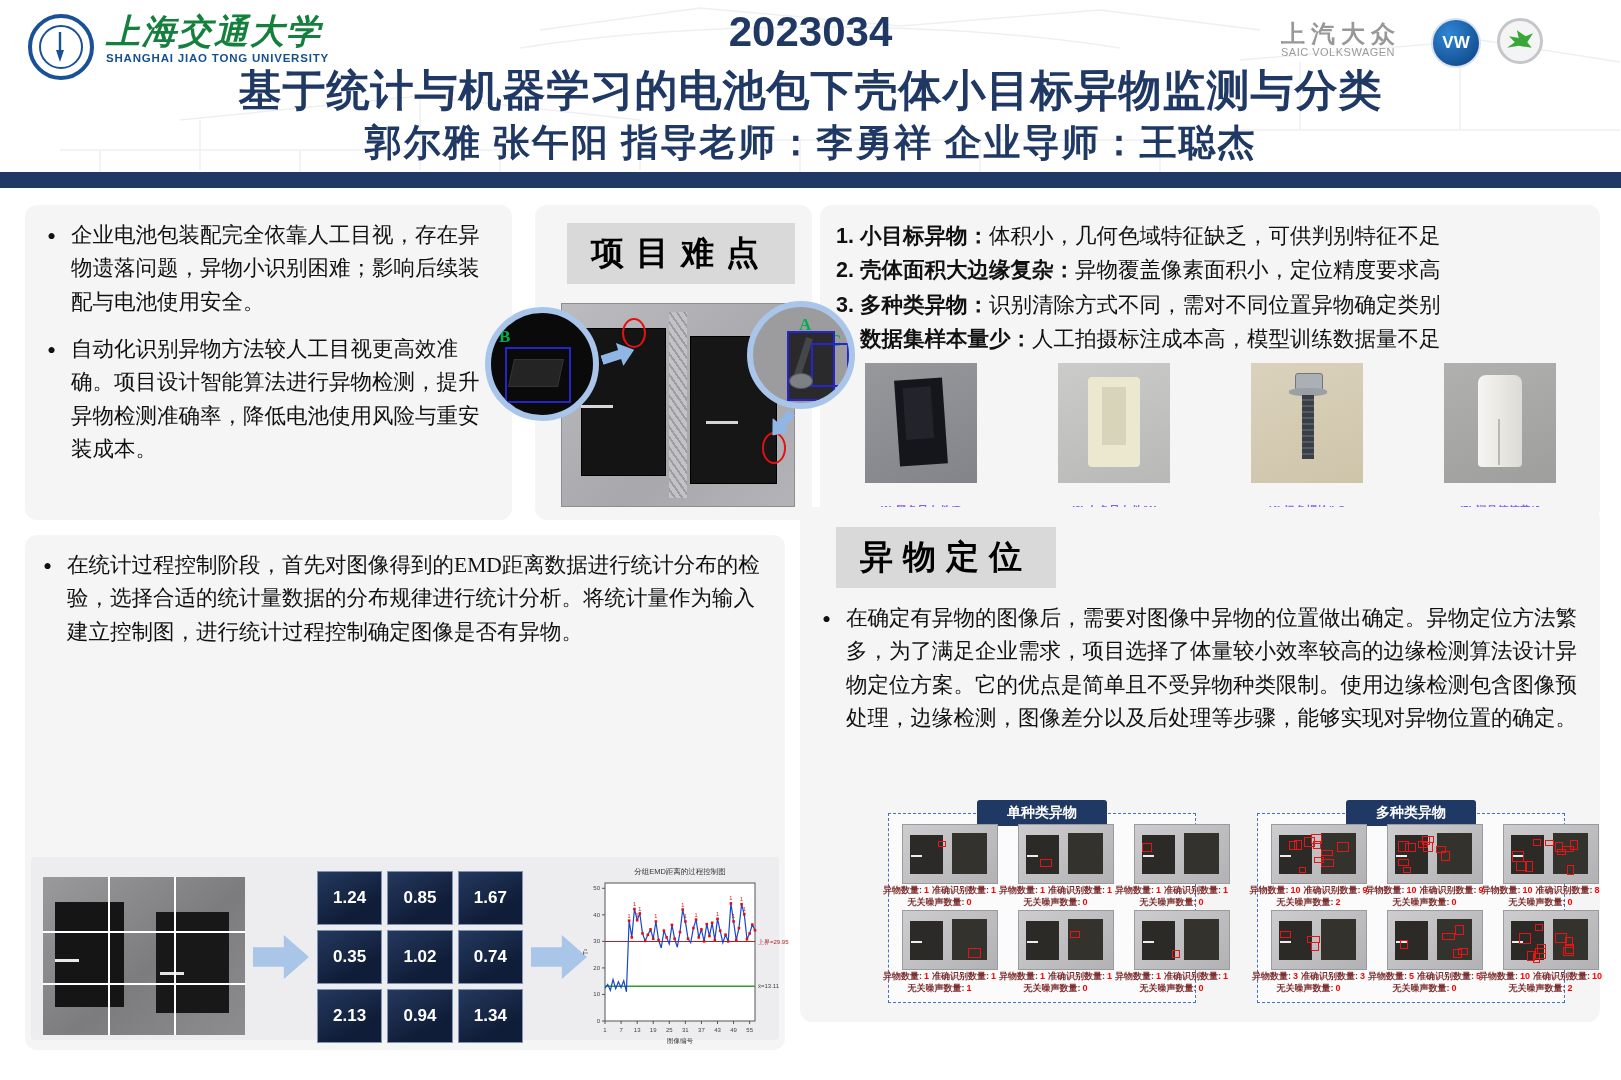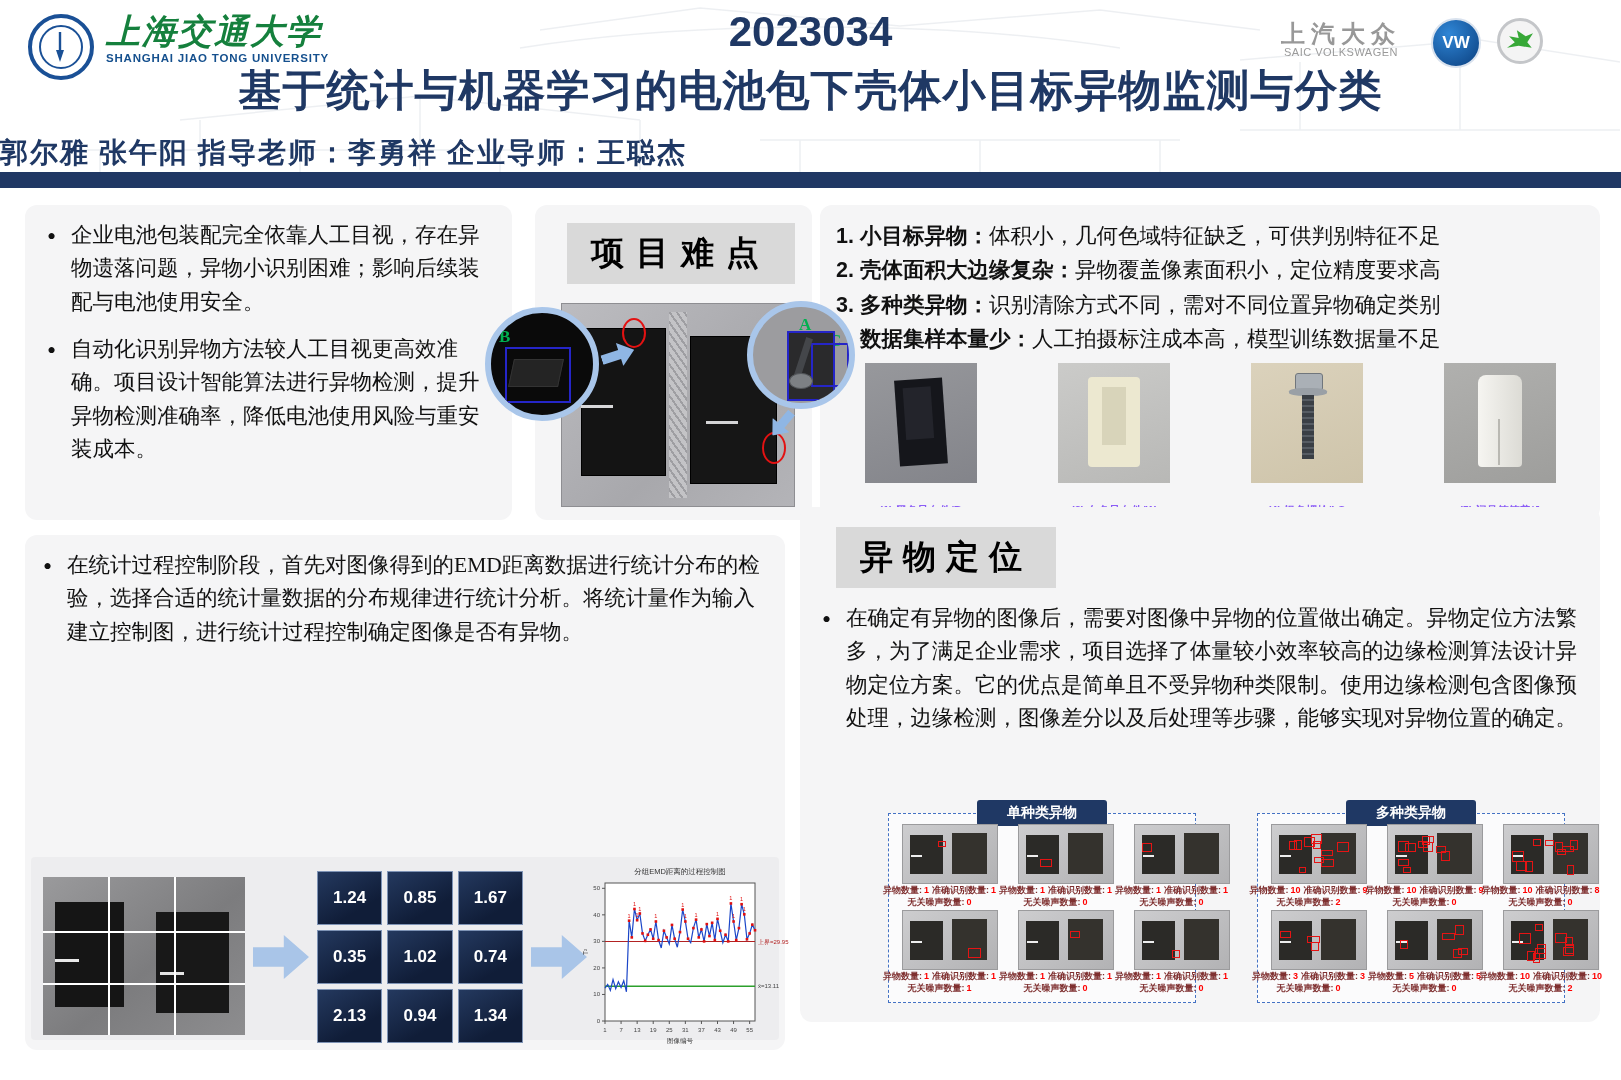--- a/index.html
+++ b/index.html
@@ -11,22 +11,22 @@
   .arch{position:absolute;left:0;top:0;width:1621px;height:172px;opacity:.55;pointer-events:none;}
   .sjtu{position:absolute;left:28px;top:14px;display:flex;align-items:flex-start;}
   .sjtu-emblem{width:58px;height:58px;border-radius:50%;border:4px solid #1a5096;position:relative;background:#fff;flex:0 0 auto;}
   .sjtu-emblem::before{content:"";position:absolute;left:7px;top:7px;right:7px;bottom:7px;border:2px solid #1a5096;border-radius:50%;}
   .sjtu-emblem::after{content:"";position:absolute;left:24px;top:14px;width:8px;height:30px;background:#1a5096;clip-path:polygon(35% 0,65% 0,65% 60%,100% 60%,50% 100%,0 60%,35% 60%);}
   .sjtu-txt{margin-left:12px;}
   .sjtu-cn{font-family:"Liberation Serif",serif;font-style:italic;font-weight:bold;color:#15803d;font-size:34px;line-height:36px;letter-spacing:2px;}
   .sjtu-en{font-family:"Liberation Sans",sans-serif;font-weight:bold;color:#15508e;font-size:11.5px;letter-spacing:.8px;margin-top:2px;}
   .hdr-code{position:absolute;left:0;right:0;top:8px;text-align:center;font-family:"Liberation Sans",sans-serif;font-weight:bold;font-size:42px;color:#1f3864;}
   .hdr-title{position:absolute;left:0;right:0;top:62px;text-align:center;font-family:"Liberation Sans",sans-serif;font-weight:bold;font-size:43px;color:#1f3864;letter-spacing:1px;}
-  .hdr-authors{position:absolute;left:0;right:0;top:134px;text-align:left;font-size:28px;font-weight:bold;color:#1f3864;letter-spacing:2px;}
-  .partner{position:absolute;right:220px;top:22px;text-align:center;}
+  .hdr-authors{position:absolute;left:0;right:0;top:118px;text-align:center;font-size:37px;font-weight:bold;color:#1f3864;letter-spacing:2px;}
+  .partner{position:absolute;right:220px;top:22px;text-align:left;}
   .partner-cn{font-family:"Liberation Sans",sans-serif;font-weight:bold;color:#989898;font-size:24px;letter-spacing:6px;line-height:24px;}
   .partner-en{font-family:"Liberation Sans",sans-serif;color:#9a9a9a;font-size:11px;letter-spacing:.5px;}
   .vw-logo{position:absolute;right:140px;top:18px;width:46px;height:46px;border-radius:50%;background:radial-gradient(circle at 35% 30%,#2f86d6,#0b3f7e);border:2px solid #d9e2ee;color:#fff;font-family:"Liberation Sans",sans-serif;font-weight:bold;font-size:17px;display:flex;align-items:center;justify-content:center;}
   .skoda-logo{position:absolute;right:78px;top:18px;width:46px;height:46px;border-radius:50%;background:#f4f4f4;border:3px solid #c4c6c9;box-sizing:border-box;display:flex;align-items:center;justify-content:center;}
   .skoda-wing{width:26px;height:24px;background:#37a837;clip-path:polygon(0 78%,30% 55%,8% 30%,45% 38%,38% 5%,72% 30%,100% 18%,78% 55%,95% 78%,45% 70%);}
 
   
   .card{position:absolute;background:#f5f5f6;border-radius:12px;}
   .chip{display:inline-block;background:#d9d9d9;color:#000;font-weight:bold;font-size:33px;padding:8px 24px;letter-spacing:6px;}
 

